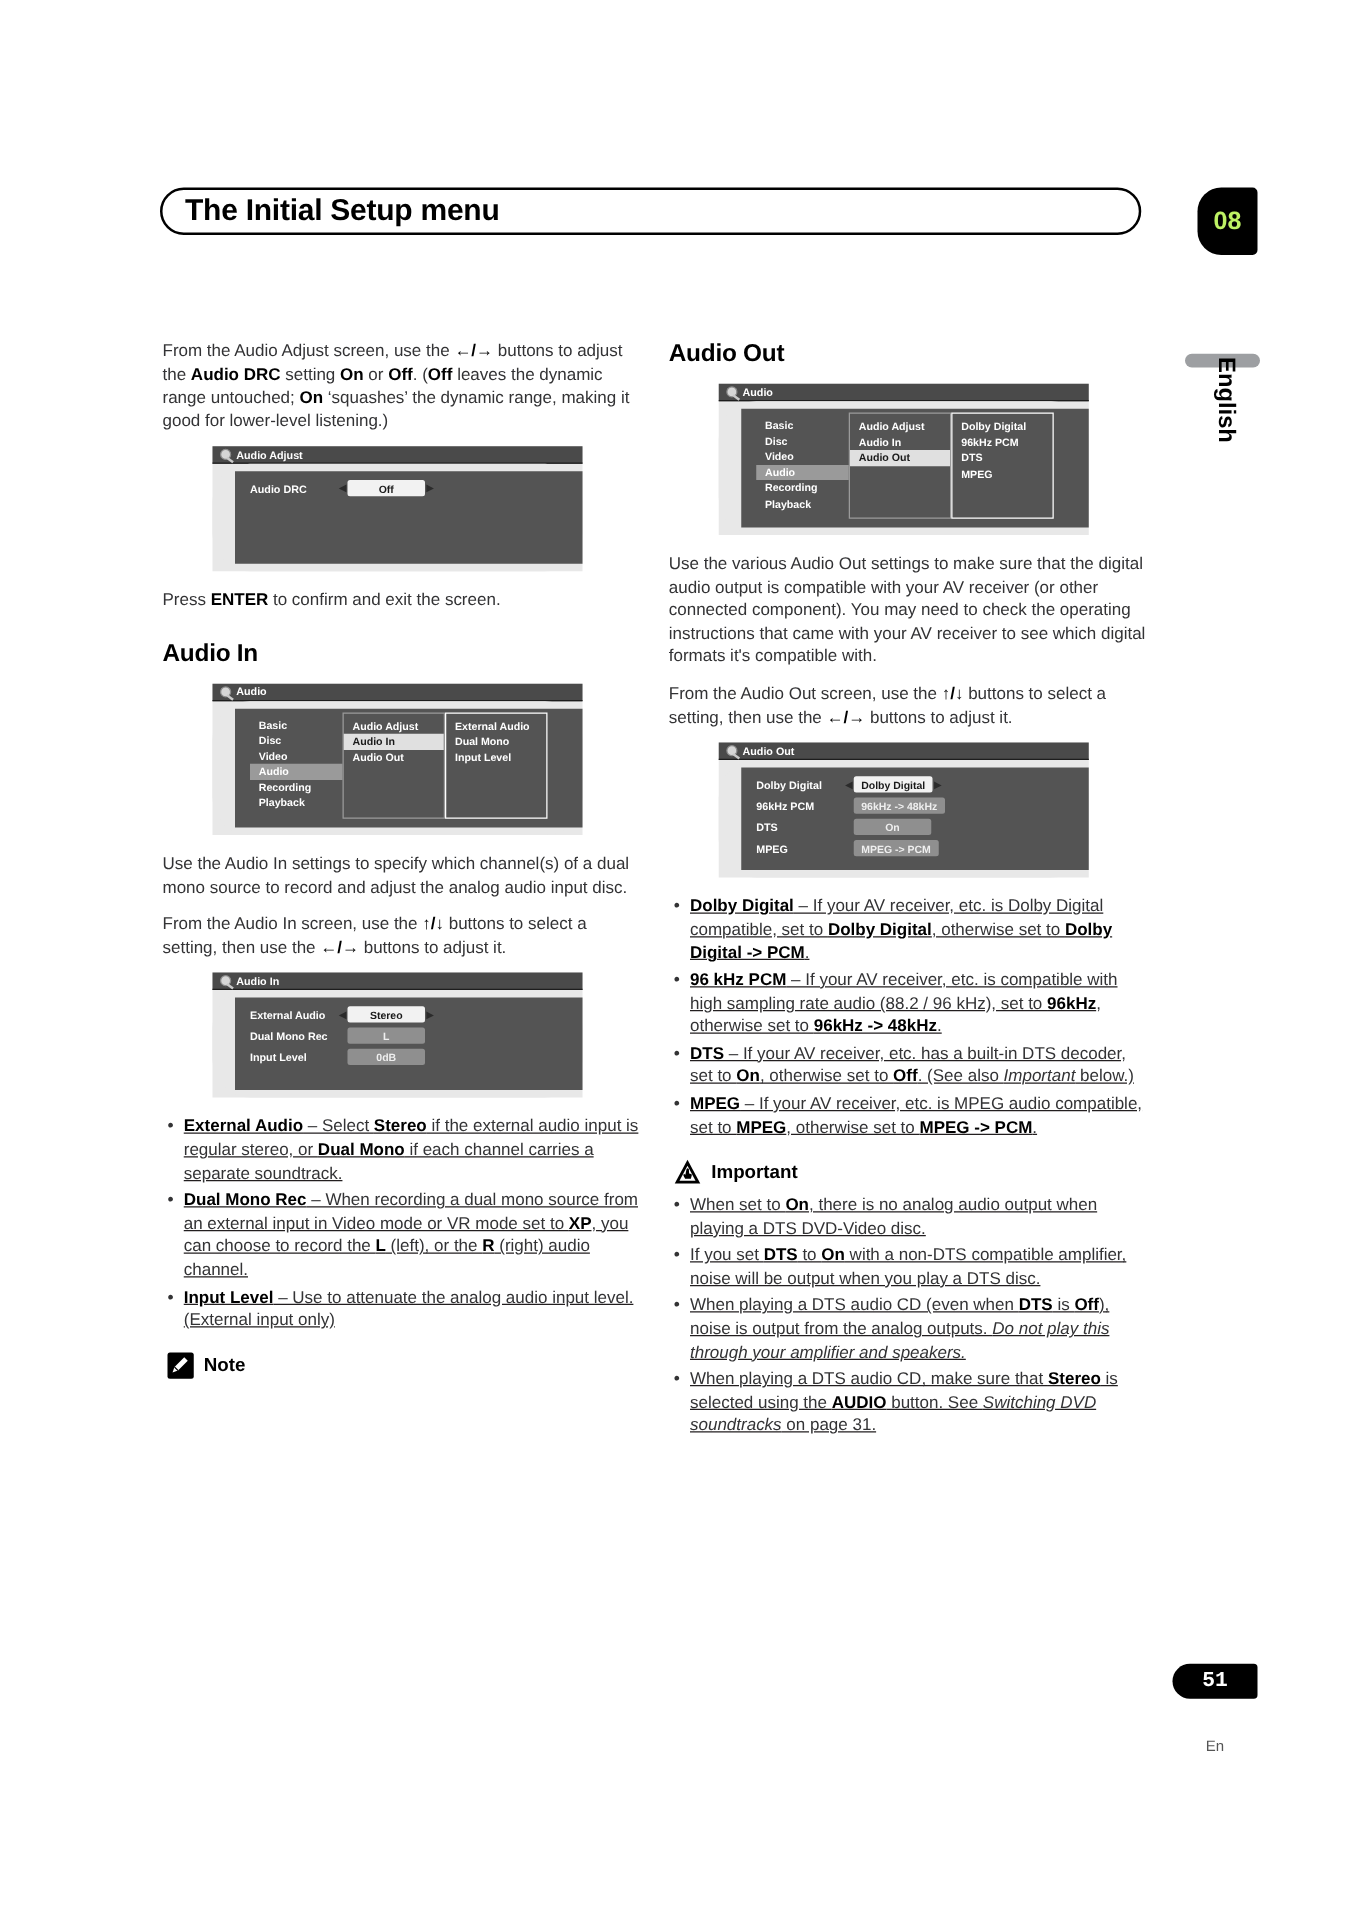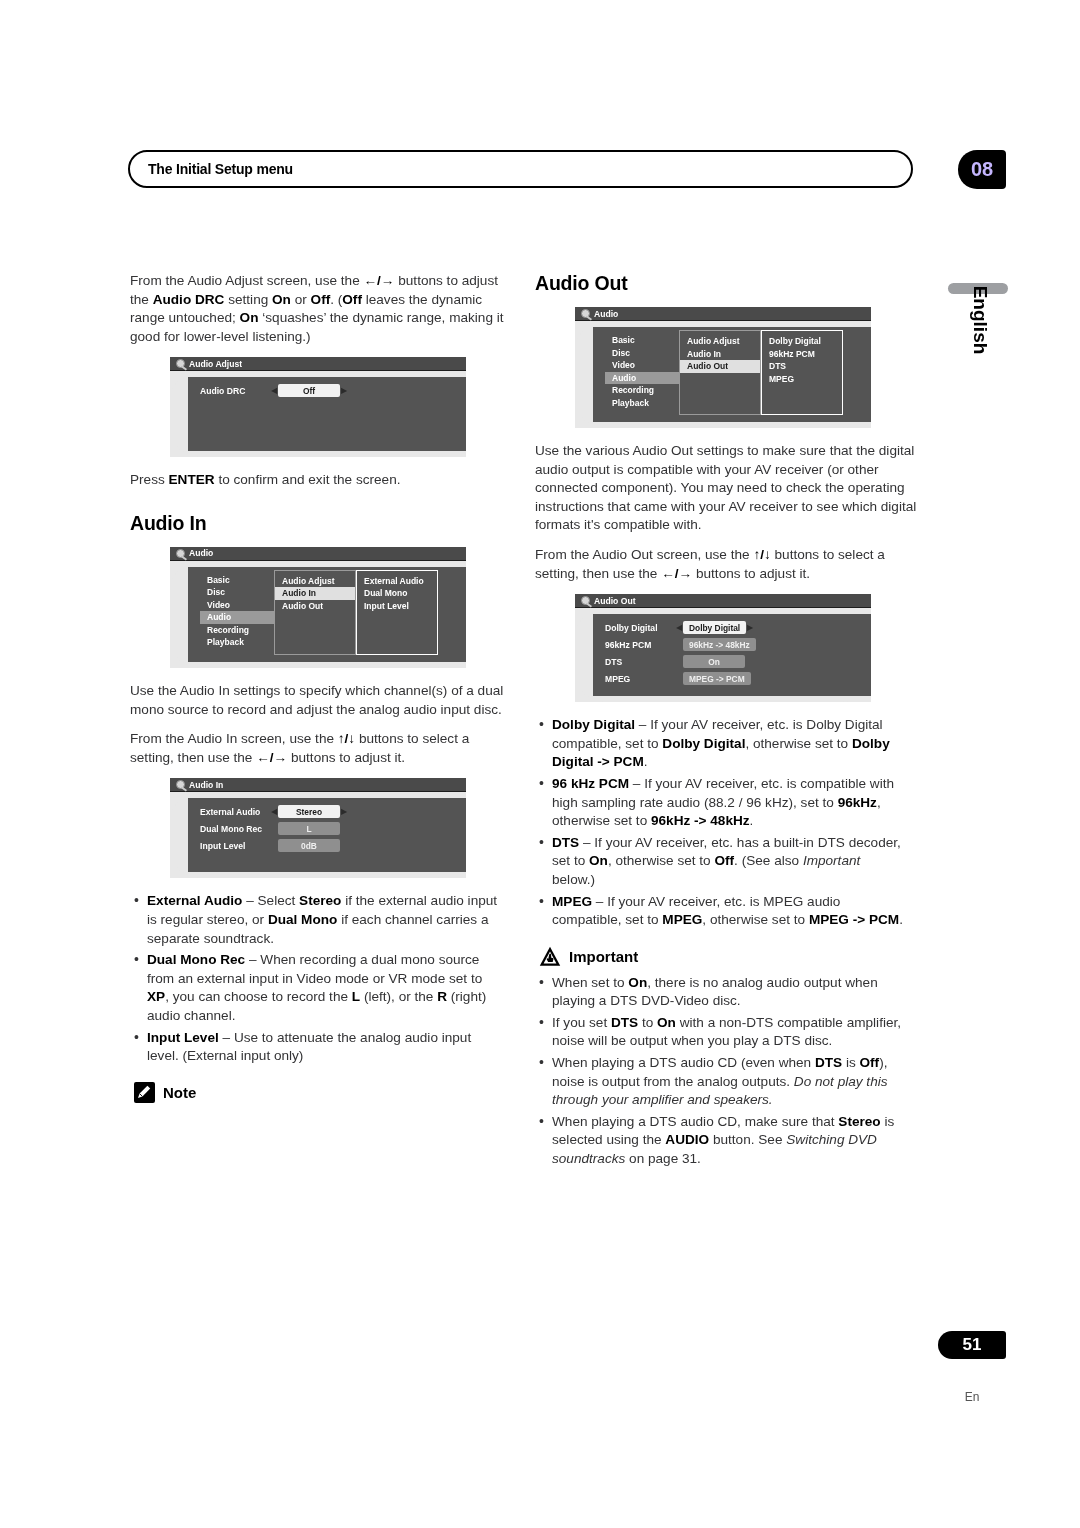--- a/index.html
+++ b/index.html
@@ -13,26 +13,26 @@
     overflow:hidden;
   }
 
   
   .page-header{
     position:absolute; left:128px; top:150px; width:785px; height:38px;
     border:2px solid #000; border-radius:19px;
     display:flex; align-items:center;
   }
   .page-header .title{
-    font-size:14px; font-weight:bold; letter-spacing:-0.2px;
+    font-size:24px; font-weight:bold; letter-spacing:-0.2px;
     padding-left:18px; color:#000;
   }
   .chapter-badge{
-    position:absolute; left:958px; top:150px; width:48px; height:39px;
-    background:#000; color:#c4b5fd; border-radius:19px 4px 4px 19px;
+    position:absolute; left:958px; top:150px; width:48px; height:54px;
+    background:#000; color:#bef264; border-radius:19px 4px 4px 19px;
     display:flex; align-items:center; justify-content:center;
     font-size:20px; font-weight:bold;
   }
 
   
   .lang-bar{
     position:absolute; left:948px; top:283px; width:60px; height:11px;
     background:#9d9fa2; border-radius:6px;
   }
   .lang-tab{
@@ -110,21 +110,21 @@
   .menucols .mc.c3{ width:82px; border:1px solid #ffffff; padding:4px 0; margin-top:-4px; }
   .menucols .mi{
     height:12.5px; line-height:12.5px; font-size:8.5px; font-weight:bold;
     color:#ffffff; padding-left:7px; white-space:nowrap;
   }
   .menucols .mi.hl{ background:#9a9a9a; color:#ffffff; }
   .menucols .mi.hl2{ background:#e0e0e0; color:#1a1a1a; }
   .menucols .mi.blank{ color:transparent; }
 
   
-  ul.blist{ list-style:none; margin:0 18px 10px 0; padding:0; }
+  ul.blist{ list-style:none; margin:0 0 10px 0; padding:0;text-decoration:underline; }
   ul.blist li{
     position:relative; padding-left:17px;
     font-size:13.6px; line-height:18.6px; color:#333335;
     margin-bottom:3px;
   }
   ul.blist li:before{
     content:"\2022"; position:absolute; left:4px; top:-1px;
     font-size:14px; color:#333335;
   }
   ul.blist li b{ color:#000; font-weight:bold; }
@@ -140,21 +140,21 @@
   .icon-note svg{ position:absolute; left:2px; top:2px; }
   .icon-imp{
     width:22px; height:21px; position:relative; flex:0 0 auto;
   }
 
   
   .page-num{
     position:absolute; left:938px; top:1331px; width:68px; height:28px;
     background:#000; color:#fff; border-radius:14px 3px 3px 14px;
     display:flex; align-items:center; justify-content:center;
-    font-size:17px; font-weight:bold;
+    font-size:17px; font-weight:bold;font-family:Liberation Mono, monospace;
   }
   .page-lang{
     position:absolute; left:938px; top:1361px; width:68px;
     text-align:center; font-size:12px; color:#555;margin-top:29px;
   }
 </style>
 </head>
 <body>
 
 <div class="page-header">

